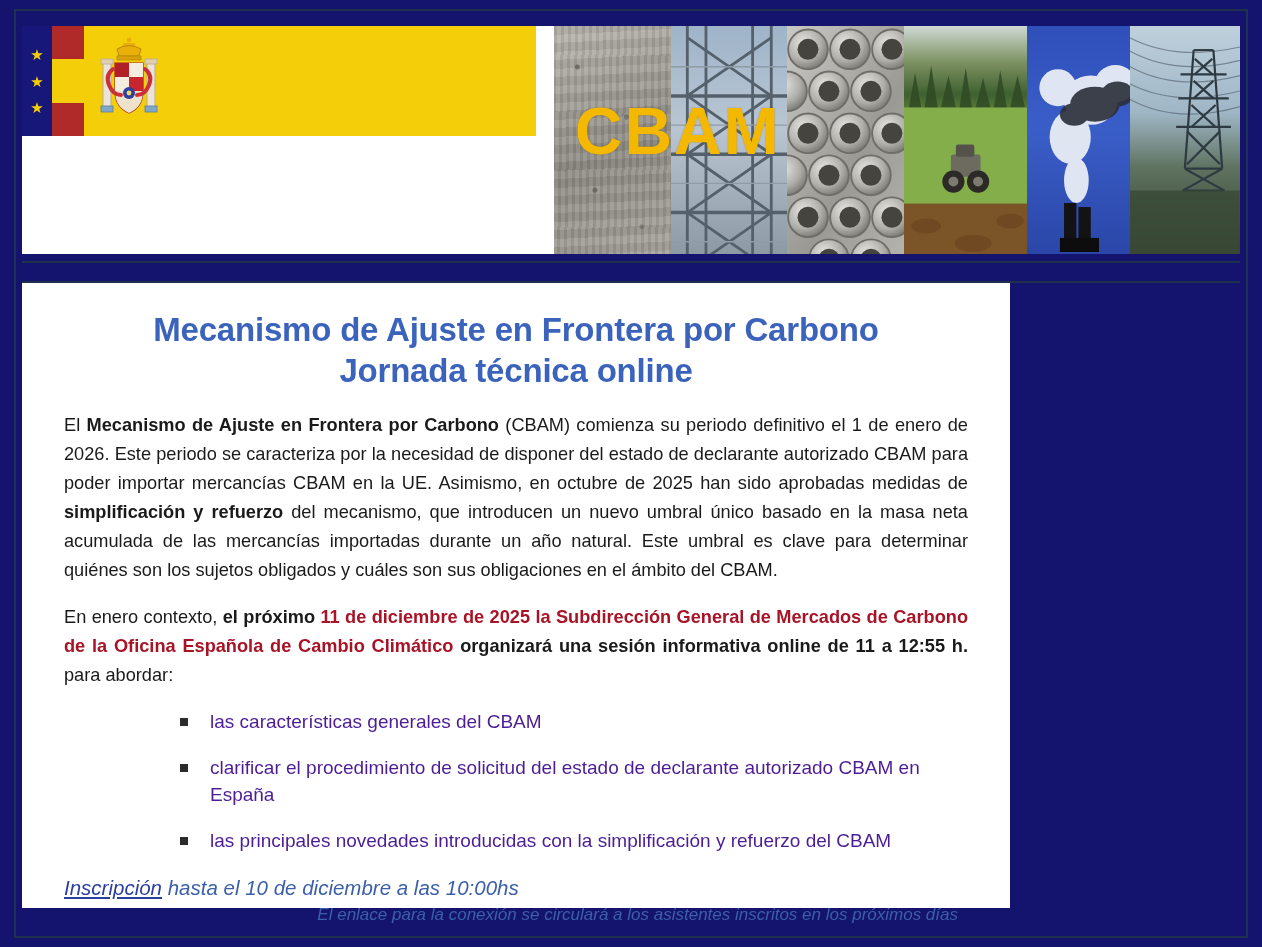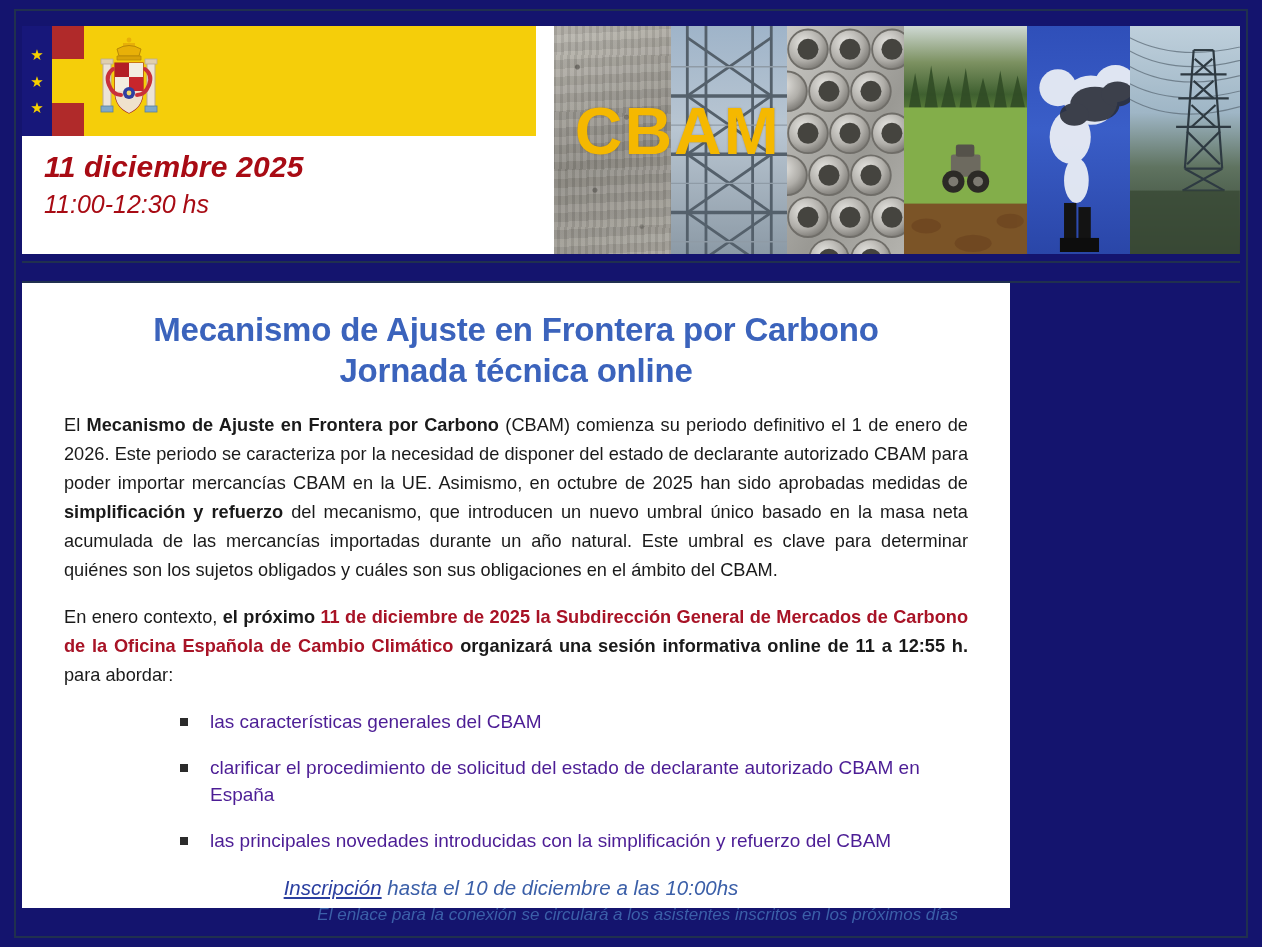--- a/index.html
+++ b/index.html
@@ -225,21 +225,21 @@
   }
   ul.bullets li:before{
     content:"";
     position:absolute;
     left:4px;top:10px;
     width:8px;height:8px;
     background:#2b2b2b;
   }
   .signup{
     margin-top:2px;
-    text-align:center;
+    text-align:left;
     color:#3b5fa8;
     font-style:italic;
     font-size:20.5px;
     line-height:30px;
     padding-right:10px;
   }
   .signup a{
     color:#2a3fa0;
     text-decoration:underline;
     font-style:italic;
@@ -302,24 +302,20 @@
             <circle cx="36" cy="58" r="2.4" fill="#f0d96a"></circle>
             <path d="M40 26q-4 10 0 18" fill="none"></path>
 
             <path d="M20 34q-8 6-4 16t12 10" fill="none" stroke="#c9303a" stroke-width="4" stroke-linecap="round"></path>
             <path d="M52 34q8 6 4 16t-12 10" fill="none" stroke="#c9303a" stroke-width="4" stroke-linecap="round"></path>
           </svg>
         </div>
 
       </div>
 
-      <div class="date-block">
-        <div class="date-main">11 diciembre 2025</div>
-        <div class="date-sub">11:00-12:30 hs</div>
-      </div>
     </div>
 
     <div class="banner">
       <div class="panel p1"></div>
 
       <div class="panel p2">
         <svg class="truss" viewBox="0 0 100 220" preserveAspectRatio="none" aria-hidden="true">
           <g stroke="#54606b" stroke-width="2.4" fill="none">
             <path d="M14 0 L14 220 M86 0 L86 220 M30 0 L30 220 M70 0 L70 220"></path>
             <path d="M14 10 L86 60 M86 10 L14 60 M14 60 L86 110 M86 60 L14 110

